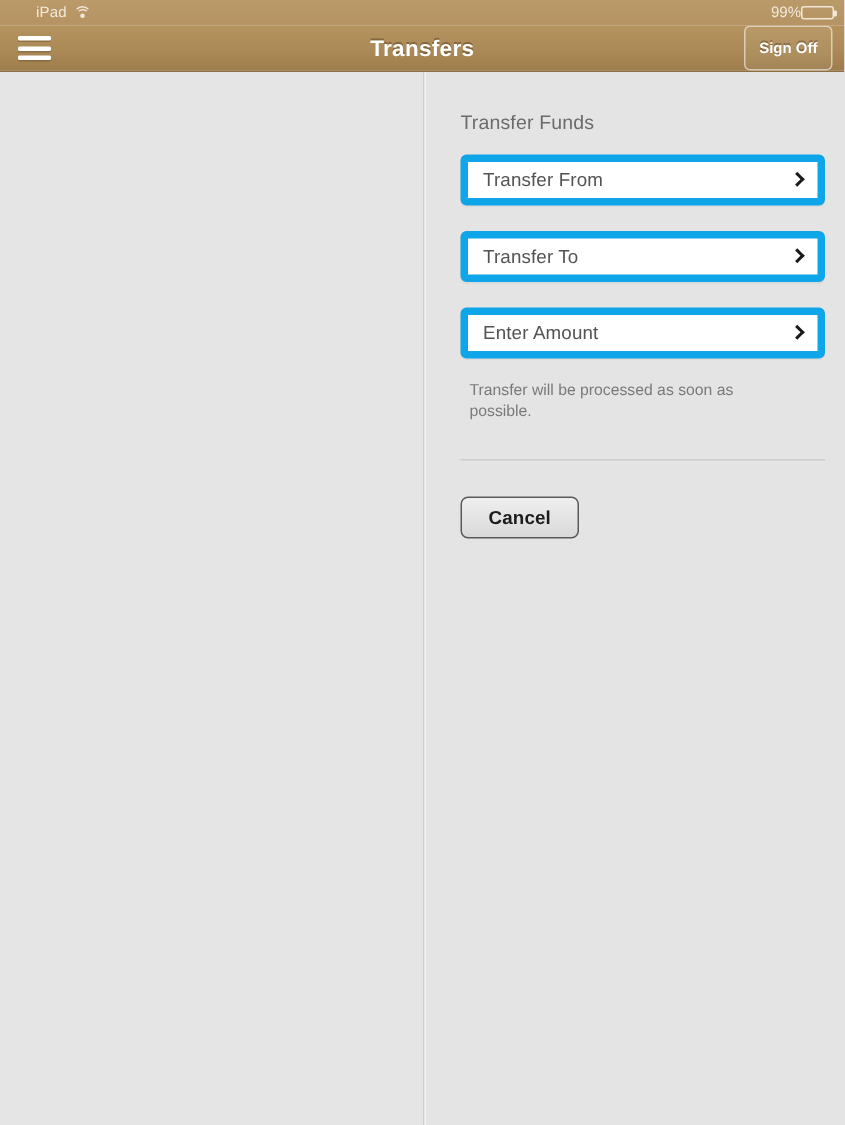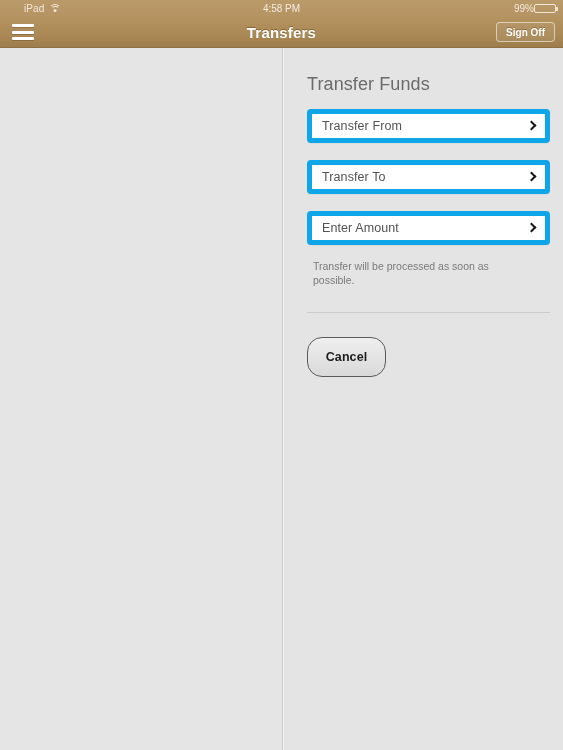--- a/index.html
+++ b/index.html
@@ -150,21 +150,21 @@
     font-size: 15px;
     font-weight: bold;
     color: #ffffff;
     text-shadow: 0 -1px 0 rgba(95,70,34,.55);
     letter-spacing: .2px;
     pointer-events: none;
   }
   .signoff-btn {
     position: absolute;
     right: 8px;
-    height: 20px;
+    height: 30px;
     padding: 0 9px;
     display: flex;
     align-items: center;
     border: 1px solid rgba(255,255,255,.55);
     border-radius: 4px;
     background: rgba(255,255,255,.06);
     color: #ffffff;
     font-size: 10px;
     font-weight: bold;
     text-shadow: 0 -1px 0 rgba(95,70,34,.5);
@@ -189,21 +189,21 @@
   .right-pane {
     flex: 1;
     height: 100%;
     background: #e4e4e4;
     border-left: 1px solid #f1f1f1;
     padding: 26px 13px 0 23px;
   }
 
   
   .section-title {
-    font-size: 18px;
+    font-size: 13px;
     color: #6b6b6b;
     margin-bottom: 14px;
     letter-spacing: .1px;
   }
   .field {
     position: relative;
     height: 34px;
     background: #ffffff;
     border: 5px solid #0ea5e9;
     border-radius: 4px;
@@ -242,22 +242,22 @@
     height: 1px;
     background: #cccccc;
     margin: 25px 0 0 0;
   }
   .actions {
     display: flex;
     gap: 12px;
     margin-top: 24px;
   }
   .btn {
-    height: 40px;
-    border-radius: 15px;
+    height: 28px;
+    border-radius: 5px;
     display: flex;
     align-items: center;
     justify-content: center;
     font-size: 12.5px;
     font-weight: bold;
     letter-spacing: .1px;
     cursor: pointer;
   }
   .btn-cancel {
     width: 79px;
@@ -280,21 +280,20 @@
 
   <div class="status-bar">
     <div class="status-left">
       <span class="status-device">iPad</span>
       <span class="wifi-icon">
           <i></i>
           <i></i>
           <i></i>
         </span>
     </div>
-    <div class="status-center">4:58 PM</div>
     <div class="status-right">
       <span class="battery-pct">99%</span>
       <span class="battery-icon">
         <span class="battery-fill" id="battery-fill" style="width: 93%;"></span>
       </span>
     </div>
   </div>
 
   <div class="nav-bar">
     <div class="hamburger-btn">

